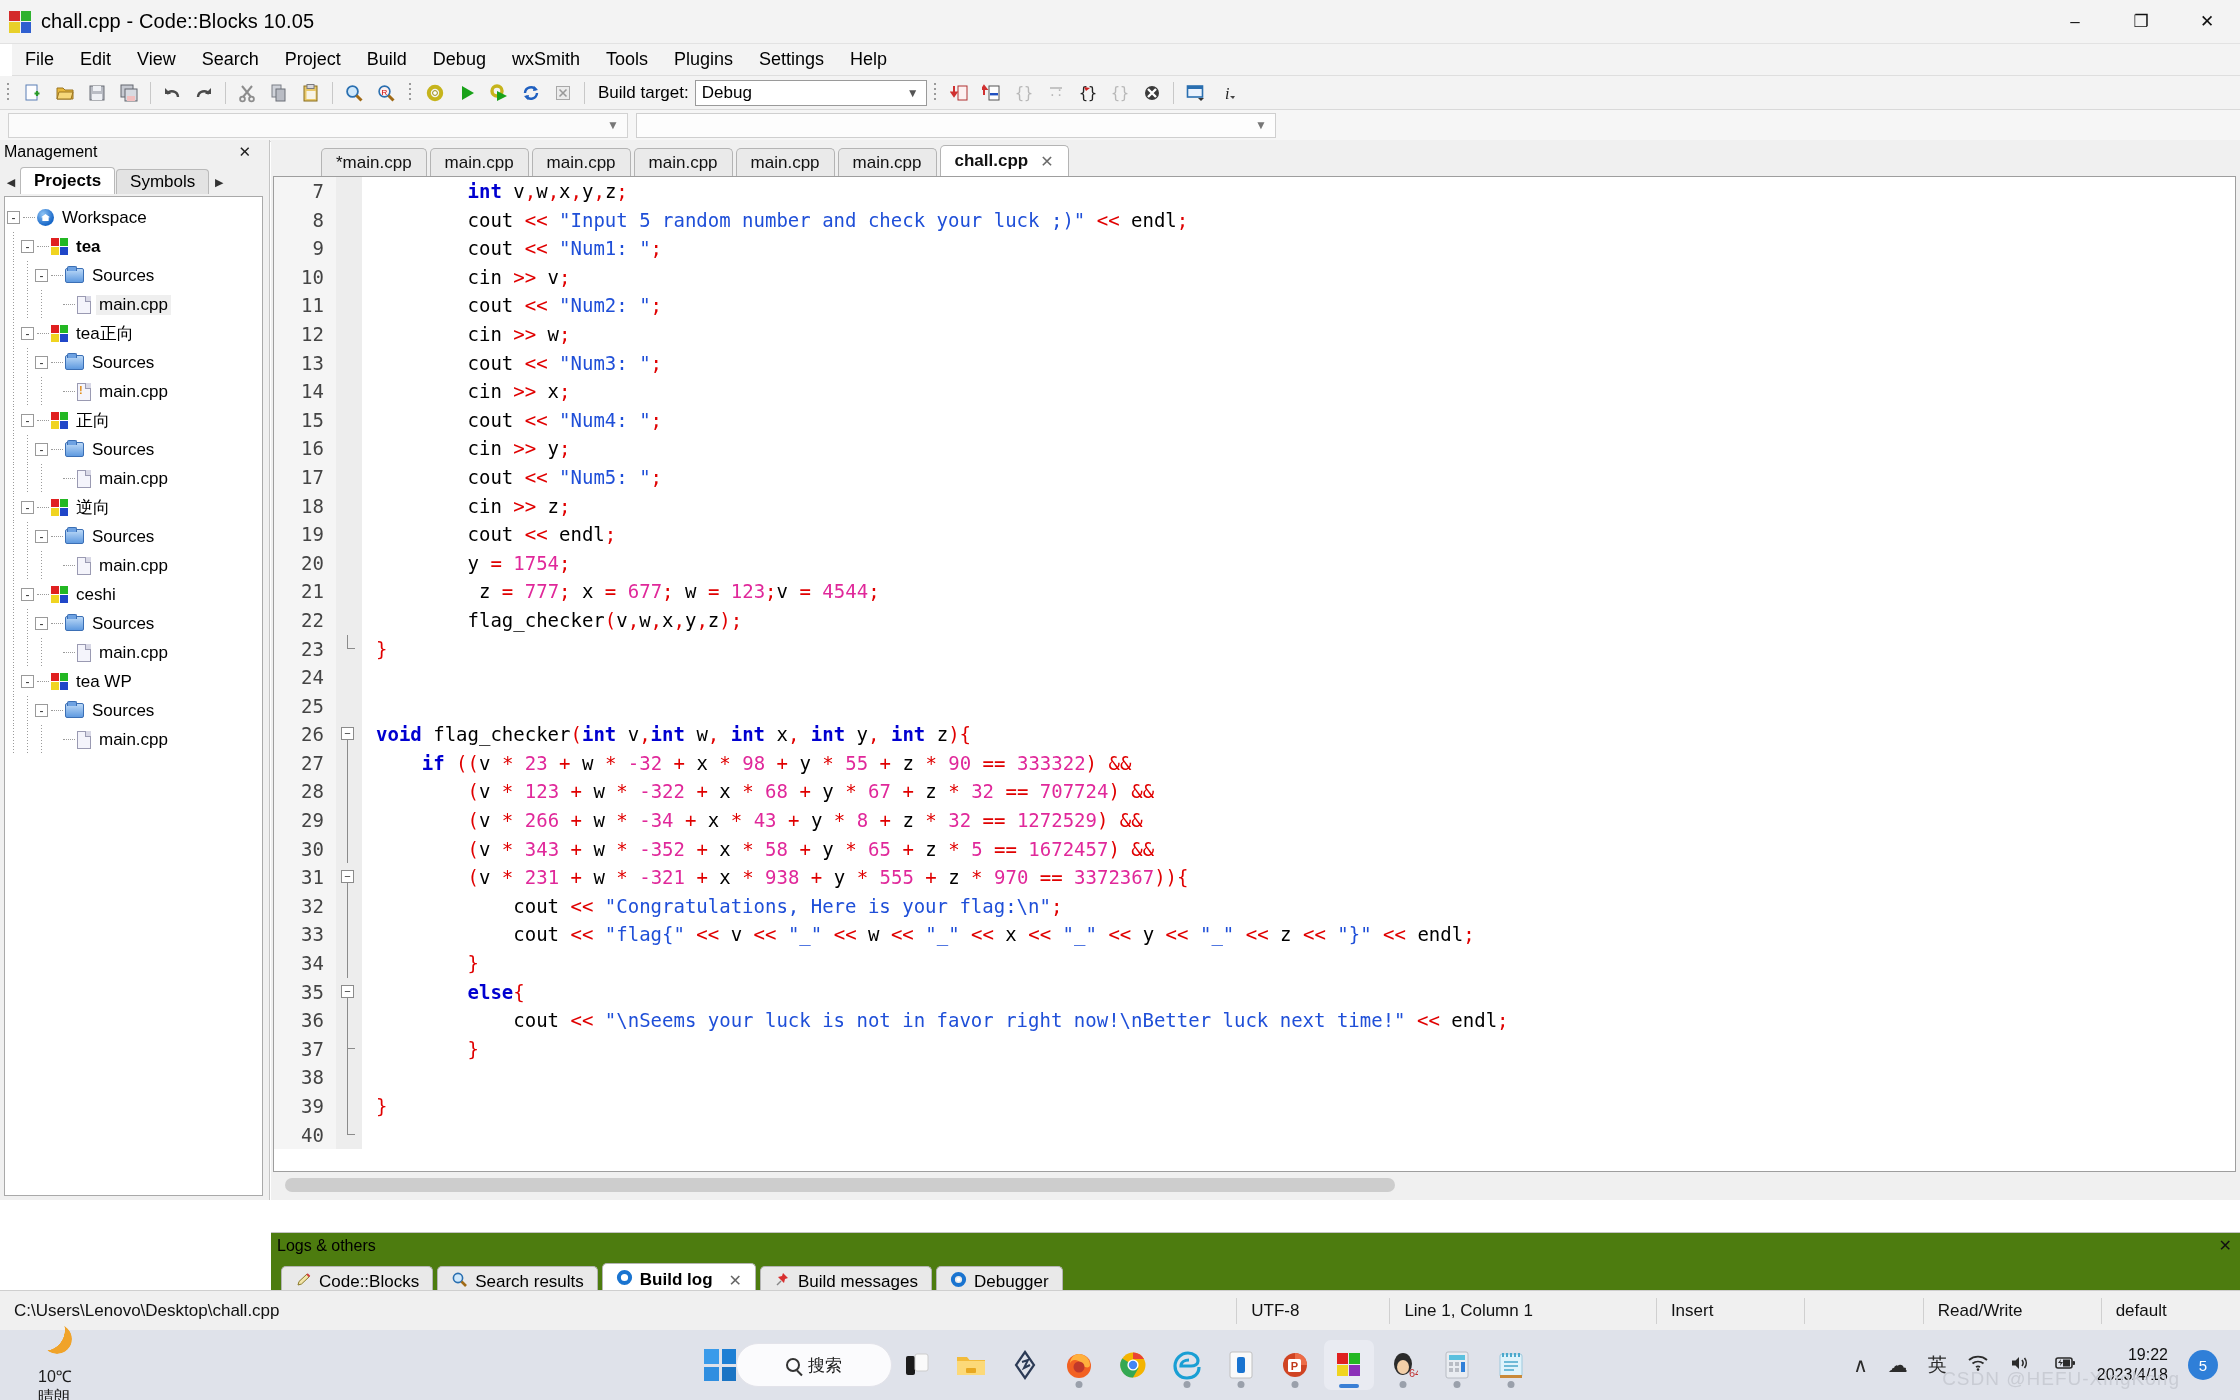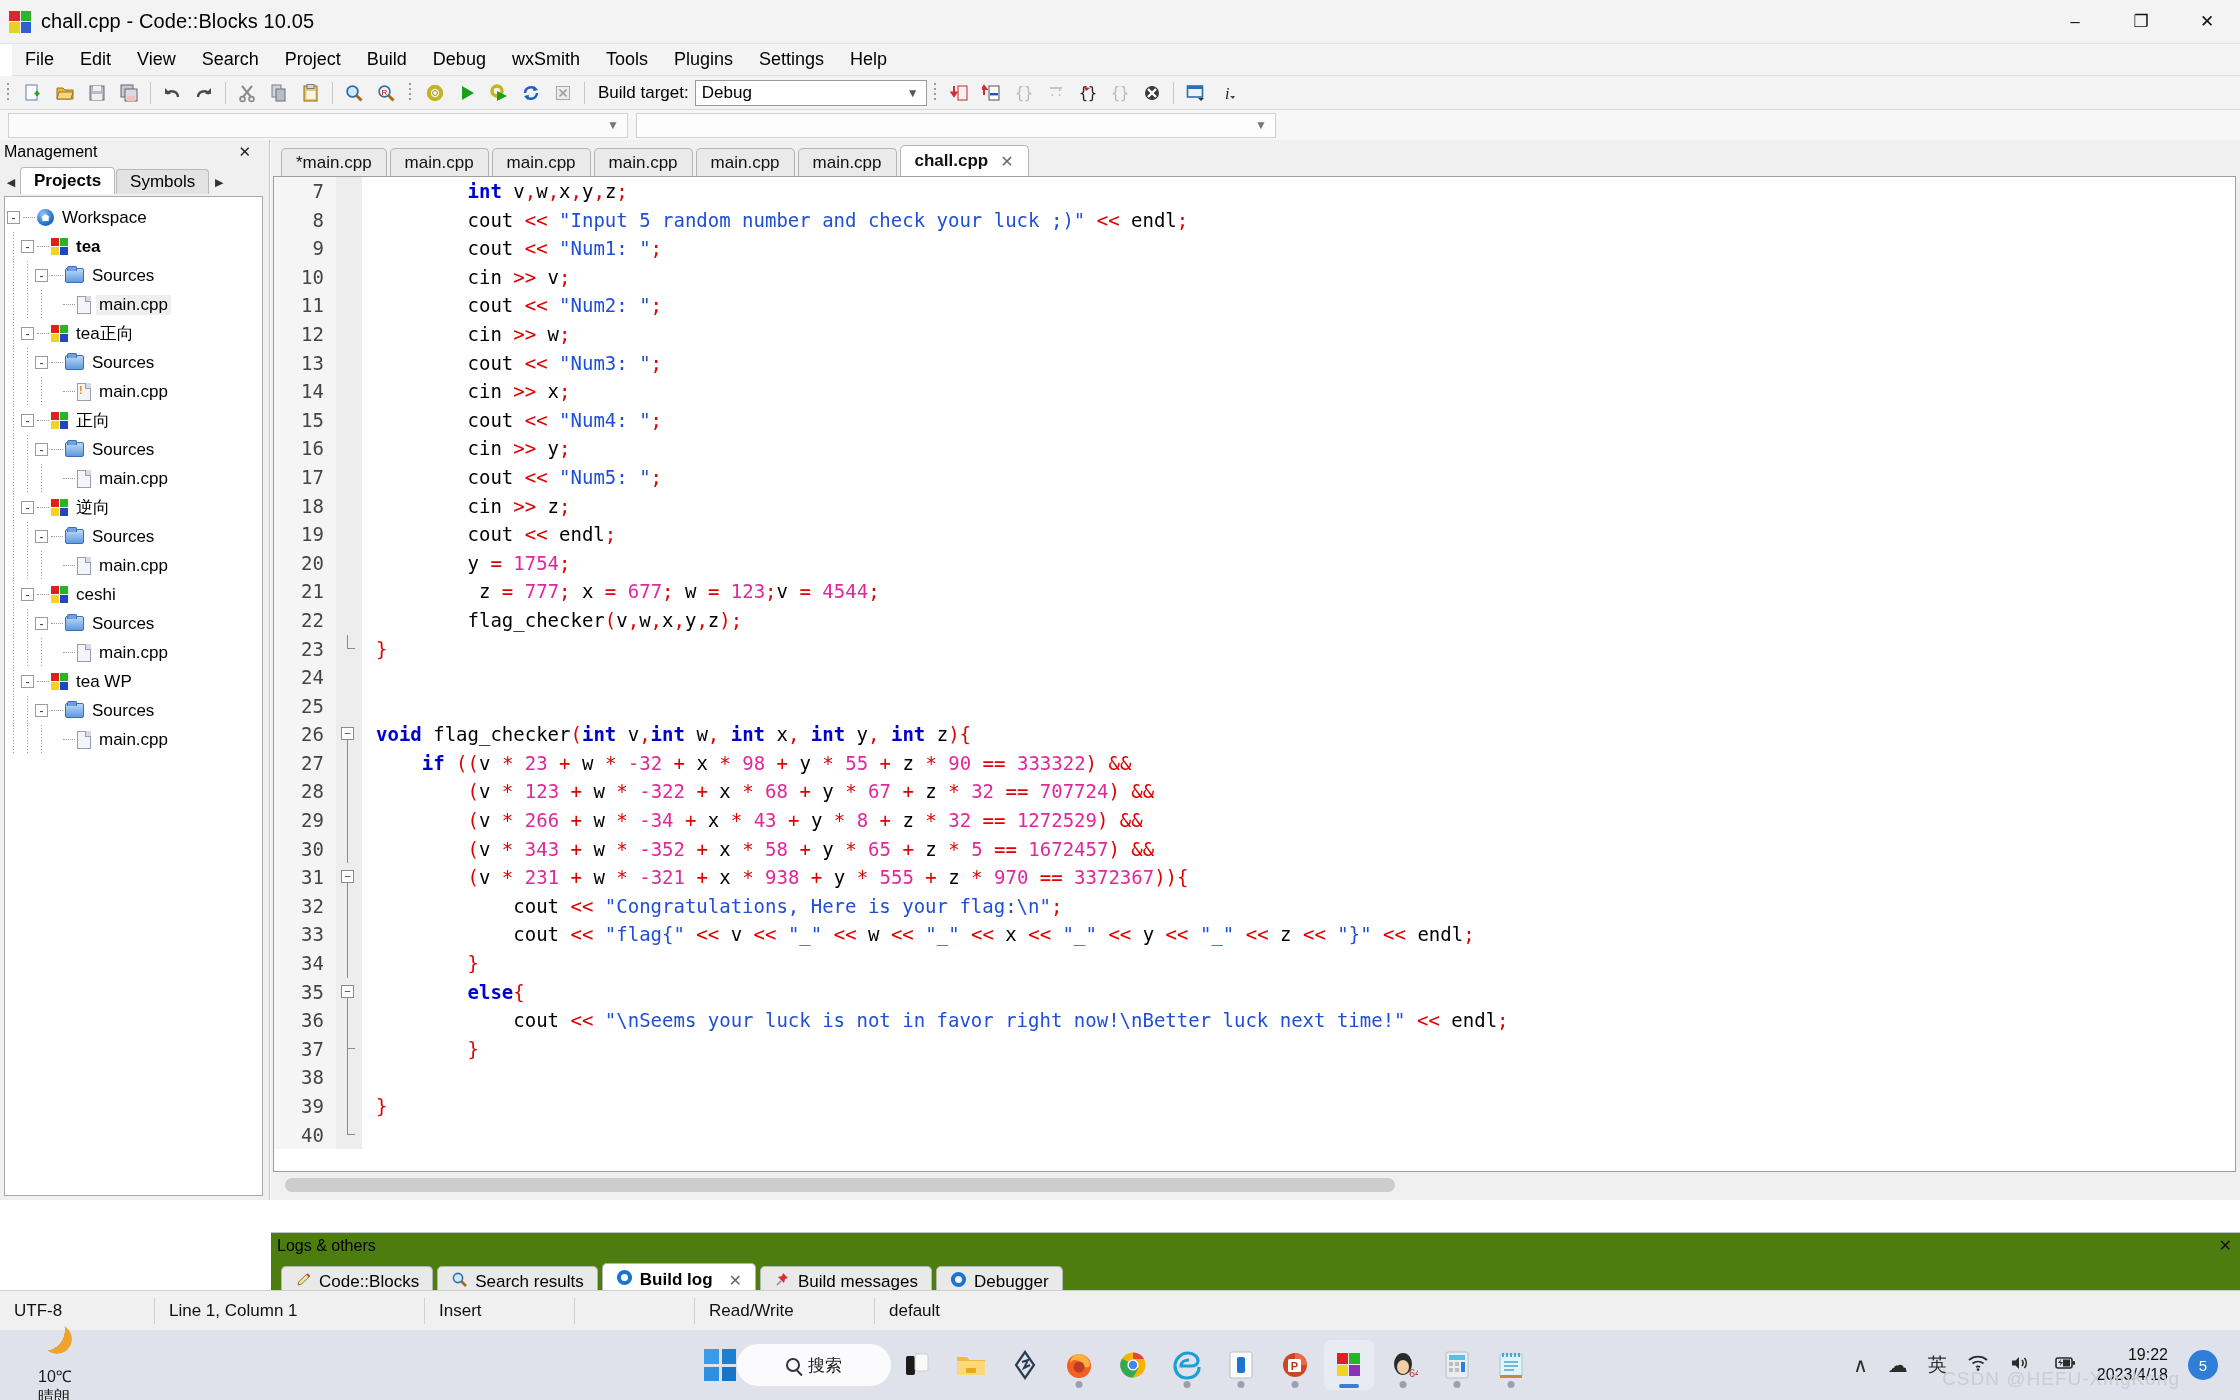--- a/index.html
+++ b/index.html
@@ -151,21 +151,21 @@
   }
   .ico-file.warn::before{
     content:"!"; position:absolute; left:1px; top:0px; font-size:11px; font-weight:bold; color:#e08a13;
   }
   .tlabel { padding:0 3px; }
   .tlabel.bold { font-weight:bold; }
   .tlabel.sel { background:#efefef; }
 
   
   #editor-area {
-    position:absolute; left:271px; top:140px; right:0; height:1060px; background:#f0f0f0;
+    position:absolute; left:271px; top:140px; right:0; height:1060px; background:#f0f0f0;padding-left:40px;
   }
   #edit-tabs { height:36px; display:flex; align-items:flex-end; padding-left:10px; }
   .etab {
     height:28px; padding:0 14px; display:flex; align-items:center; font-size:17px;
     background:#eaeaea; border:1px solid #b4b4b4; border-bottom:none;
     border-radius:5px 5px 0 0; margin-right:3px; color:#111; white-space:nowrap;
   }
   .etab.active { background:#fff; font-weight:bold; height:31px; }
   .etab .x { margin-left:12px; font-size:16px; color:#6a6a6a; font-weight:normal; }
 
@@ -771,20 +771,21 @@
         <span><svg width="17" height="17" viewBox="0 0 17 17">
             <circle cx="8.5" cy="8.5" r="5.6" fill="none" stroke="#1a74d0" stroke-width="4"></circle>
             <circle cx="8.5" cy="8.5" r="2" fill="#fff"></circle>
           </svg></span>
         <span>Debugger</span>
       </div>
     </div>
 </div>
 
 <div id="statusbar">
+  <div class="scell" style="width:1255px">C:\Users\Lenovo\Desktop\chall.cpp</div>
   <div class="scell" style="width:155px">UTF-8</div>
   <div class="scell" style="width:270px">Line 1, Column 1</div>
   <div class="scell" style="width:150px">Insert</div>
   <div class="scell" style="width:120px"></div>
   <div class="scell" style="width:180px">Read/Write</div>
   <div class="scell nb" style="width:140px">default</div>
 </div>
 
 <div id="taskbar">
   <div id="weather">

